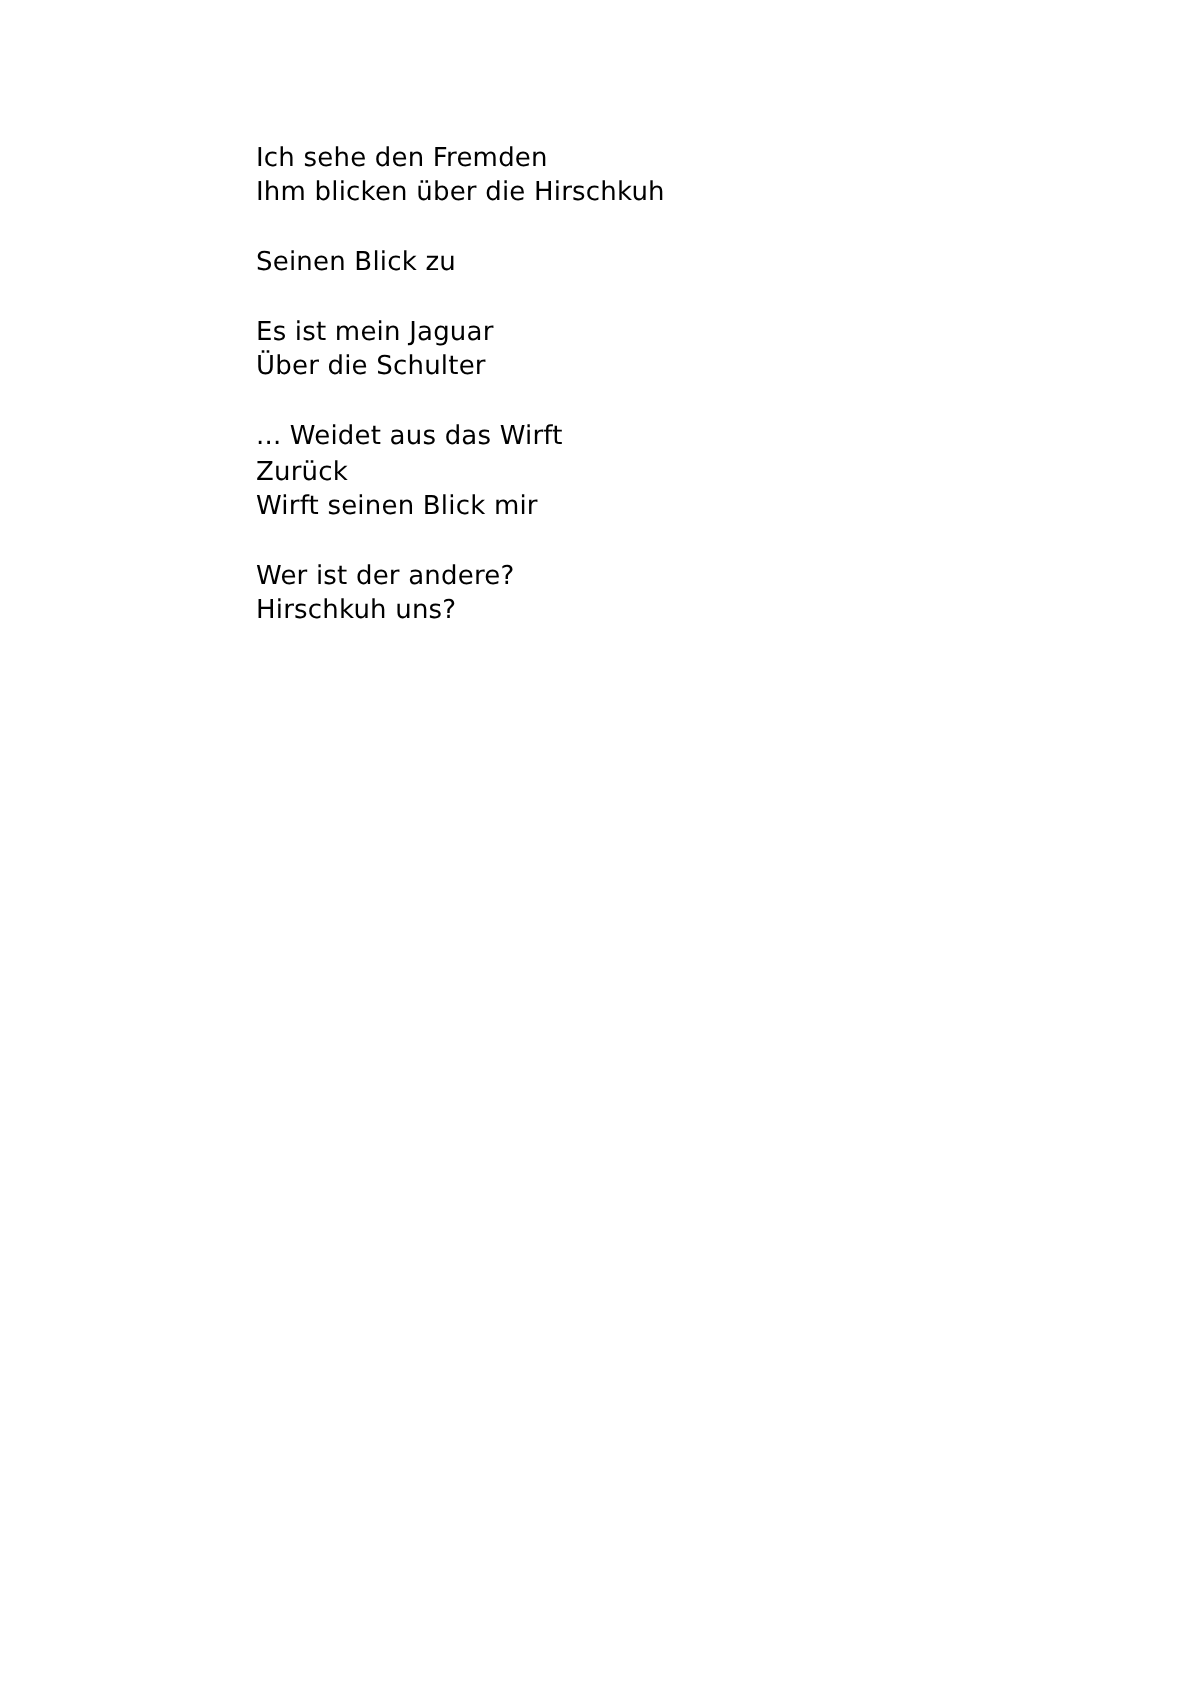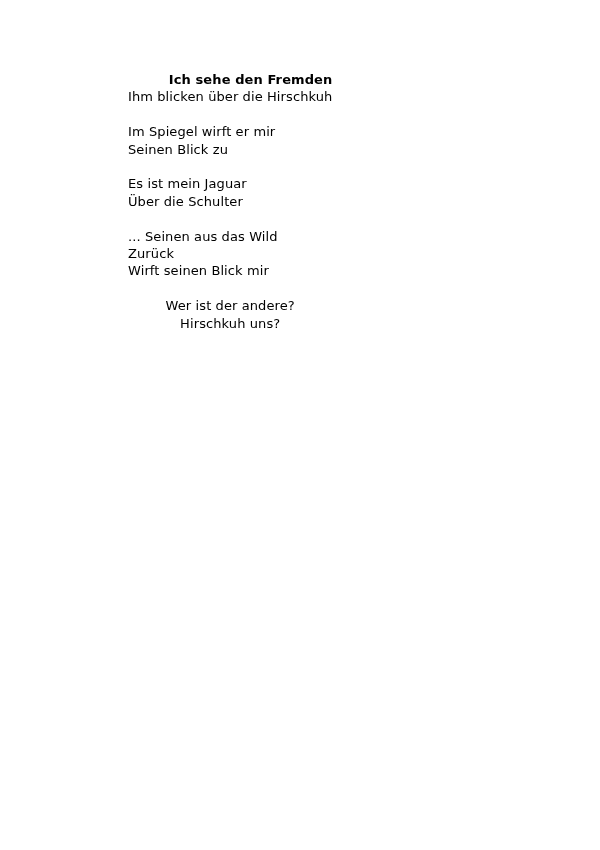--- a/index.html
+++ b/index.html
@@ -29,55 +29,52 @@
     top: 71px;
     font-size: 13px;
     line-height: 17.4px;
     letter-spacing: 0.1px;
   }
   .stanza {
     margin: 0 0 17.4px 0;
   }
   .stanza:last-child {
     margin-bottom: 4px;
-    text-align: center;
   }
   .line {
     margin: 0;
     padding: 0;
     white-space: pre;
   }
   .title {
-    font-weight: bold;
-    text-align: right;
+    font-weight: normal;
   }
 </style>
 </head>
 <body>
 
 <div class="page">
   <div class="poem">
 
     <div class="stanza">
       <p class="line title">Ich sehe den Fremden</p>
       <p class="line">Ihm blicken über die Hirschkuh</p>
     </div>
 
     <div class="stanza">
-      <p class="line">Im Spiegel wirft er mir</p>
       <p class="line">Seinen Blick zu</p>
     </div>
 
     <div class="stanza">
       <p class="line">Es ist mein Jaguar</p>
       <p class="line">Über die Schulter</p>
     </div>
 
     <div class="stanza">
-      <p class="line">... Seinen aus das Wild</p>
+      <p class="line">... Weidet aus das Wirft</p>
       <p class="line">Zurück</p>
       <p class="line">Wirft seinen Blick mir</p>
     </div>
 
     <div class="stanza">
       <p class="line">Wer ist der andere?</p>
       <p class="line">Hirschkuh uns?</p>
     </div>
 
   </div>

